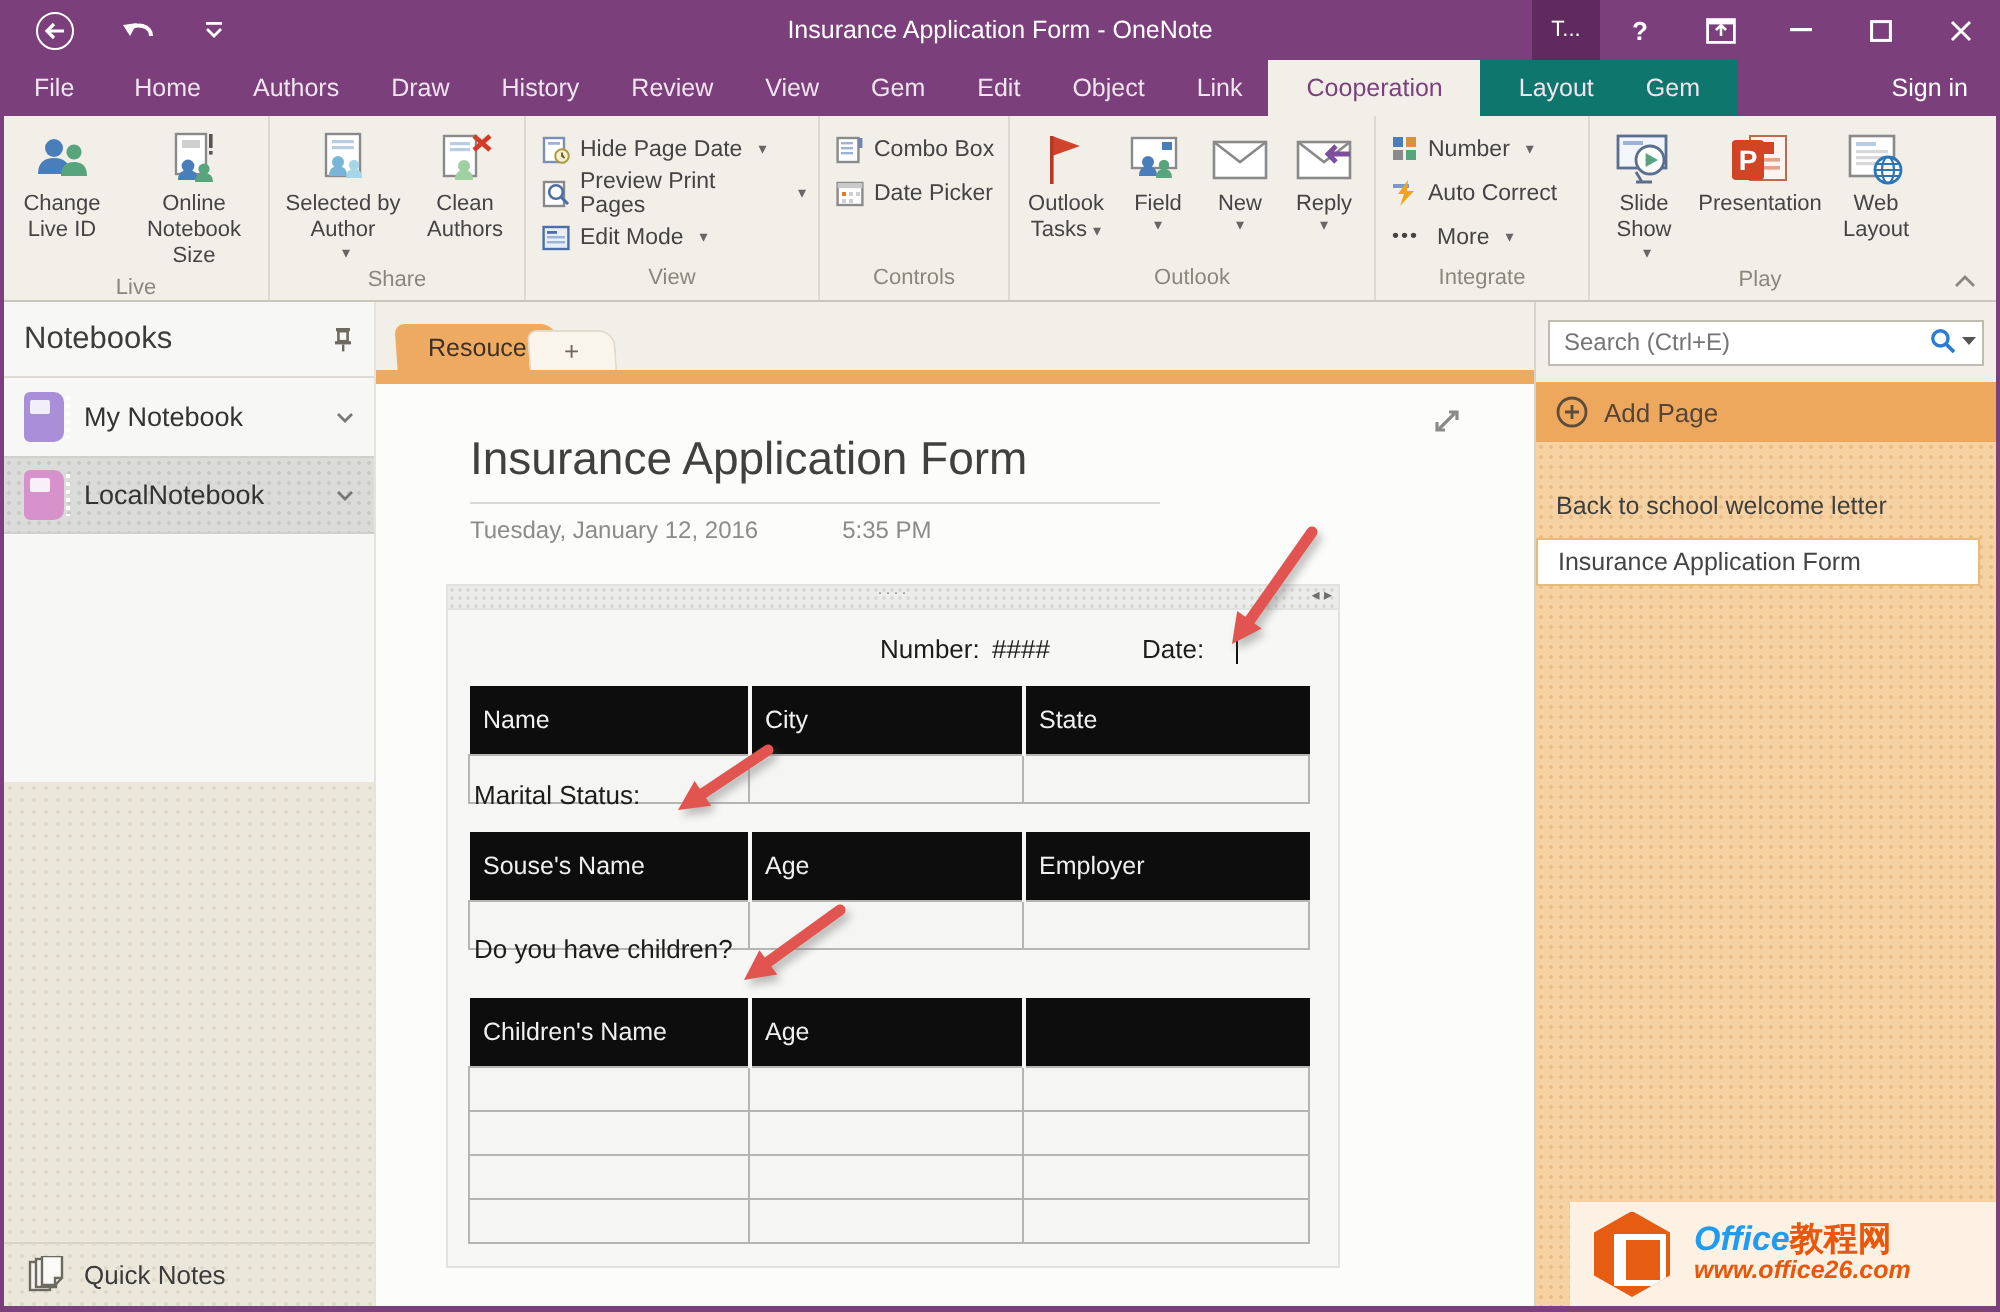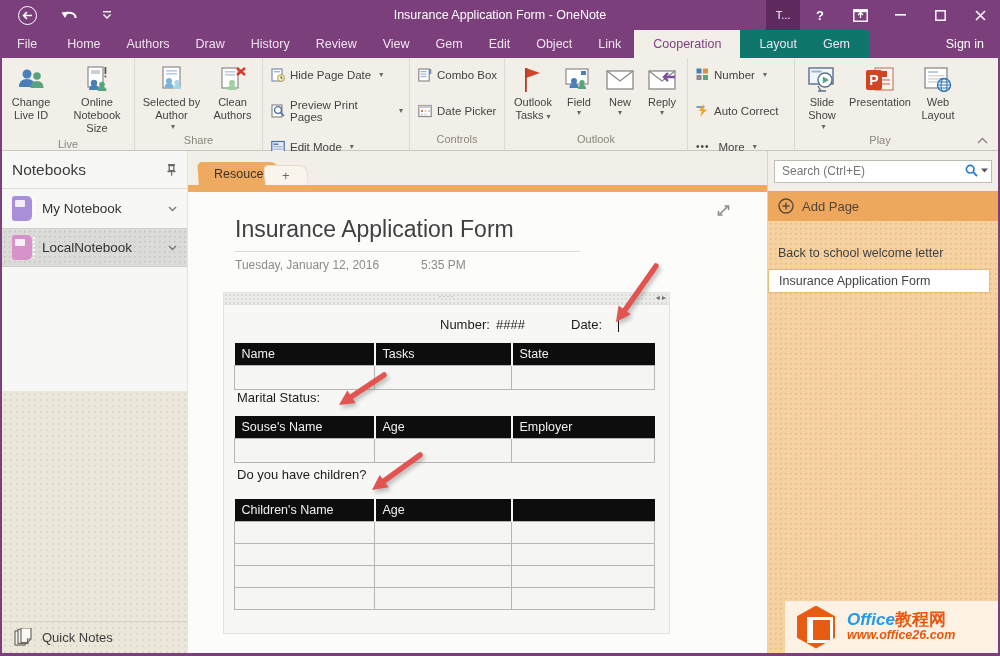--- a/index.html
+++ b/index.html
@@ -20,21 +20,21 @@
   .tabrow { height:28px; background:#7b3f7c; display:flex; align-items:stretch; color:#f0e4ef; font-size:12.5px; margin:0 -2px; }
   .mtab { display:flex; align-items:center; padding:0 13px; cursor:default; }
   .mtab.active { background:#f2efe8; color:#7b3f7c; padding:0 19px; }
   .dark-zone { background:#0f766e; display:flex; align-items:stretch; padding:0 6px; }
   .signin { margin-left:auto; display:flex; align-items:center; padding:0 16px; color:#fff; }
 
   
   .ribbon { height:93px; background:#f2efe8; border-bottom:1px solid #c9c6bc; display:flex; position:relative; }
   .rgroup { position:relative; border-right:1px solid #dcd9cf; display:flex; flex-direction:column; }
   .rbtns { flex:1; display:flex; align-items:flex-start; justify-content:center; padding-top:4px; gap:2px; }
-  .rbtns.cols { flex-direction:column; align-items:flex-start; justify-content:flex-start; gap:15px; padding:6px 6px 0 8px; }
+  .rbtns.cols { flex-direction:column; align-items:flex-start; justify-content:flex-start; gap:1px; padding:6px 6px 0 8px; }
   .glabel { height:17px; text-align:center; font-size:11px; color:#8a877c; }
   .lbtn { display:flex; flex-direction:column; align-items:center; text-align:center; font-size:11px; line-height:1.2; color:#444; padding:2px 2px; cursor:default; }
   .lbtn .ric { height:32px; display:flex; align-items:center; justify-content:center; }
   .sbtn { display:flex; align-items:center; gap:5px; font-size:11.5px; color:#444; height:21px; cursor:default; }
   .dd::after { content:"▾"; font-size:8px; color:#666; margin-left:3px; }
   .ddb { font-size:8px; color:#666; line-height:1; }
   .ddb::after { content:"▾"; }
   .more-dots::before { content:"•••"; letter-spacing:1px; color:#444; font-size:10px; margin-right:4px; }
   .collapse-chevron { position:absolute; right:10px; bottom:6px; color:#8a877c; font-size:10px; }
 
@@ -71,21 +71,21 @@
   .form-box { position:absolute; left:35px; top:141px; width:447px; height:342px; background:#f7f7f5; border:1px solid #e2e2e0; }
   .form-handle { position:relative; height:12px; background:#ececea; background-image:radial-gradient(#d9d9d7 1px, transparent 1px); background-size:4px 4px; border-bottom:1px solid #e2e2e0; }
   .form-handle .hdots { position:absolute; left:50%; top:-2px; transform:translateX(-50%); color:#9a9a98; font-size:9px; letter-spacing:1px; }
   .form-handle .hresize { position:absolute; right:3px; top:0; color:#6f6f6d; font-size:8px; }
   .form-head { position:relative; height:38px; font-size:13px; color:#1c1c1c; }
   .fh-number-label { position:absolute; left:216px; top:12px; }
   .fh-number-value { position:absolute; left:272px; top:12px; }
   .fh-date-label { position:absolute; left:347px; top:12px; }
   .caret { position:absolute; left:394px; top:9px; width:1px; height:18px; background:#111; }
   .ftable { position:absolute; left:10px; width:420px; border-collapse:collapse; table-layout:fixed; }
-  .ftable th { background:#0d0d0d; color:#f0f0f0; font-weight:normal; font-size:12.5px; text-align:left; padding:3px 7px; height:22px; border-left:2px solid #f7f7f5; }
+  .ftable th { background:#0d0d0d; color:#f0f0f0; font-weight:normal; font-size:12.5px; text-align:left; padding:3px 7px; height:34px; border-left:2px solid #f7f7f5; }
   .ftable th:first-child { border-left:none; }
   .ftable td { background:#f5f5f3; border:1px solid #b5b5b3; height:24px; }
   .t1 { top:50px; } .t2 { top:123px; } .t3 { top:206px; }
   .t3 td { height:22px; }
   .form-label { position:absolute; left:13px; font-size:13px; color:#1c1c1c; }
   .fl-marital { top:97px; }
   .fl-children { top:174px; }
 
   .red-arrow { position:absolute; filter:drop-shadow(2px 3px 2px rgba(110,110,110,.45)); }
 
@@ -542,21 +542,21 @@
 
         <table class="ftable t1">
           <colgroup>
               <col style="width:140px">
               <col style="width:137px">
               <col style="width:143px">
             </colgroup>
           <tbody>
               <tr>
             <th>Name</th>
-            <th>Tasks</th>
+            <th>City</th>
             <th>State</th>
           </tr>
           <tr>
                 <td></td>
                 <td></td>
                 <td></td>
               </tr>
         </tbody>
           </table>
 

